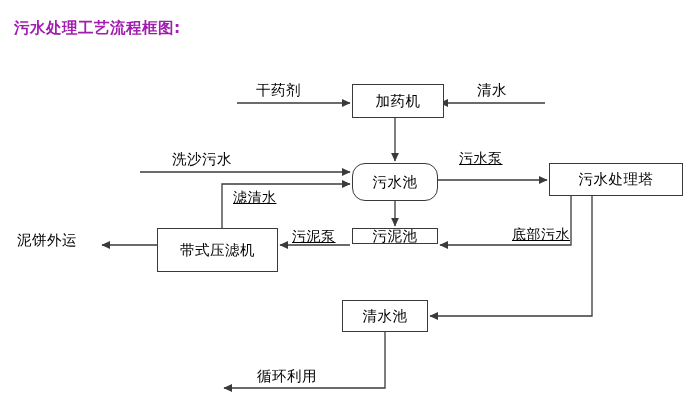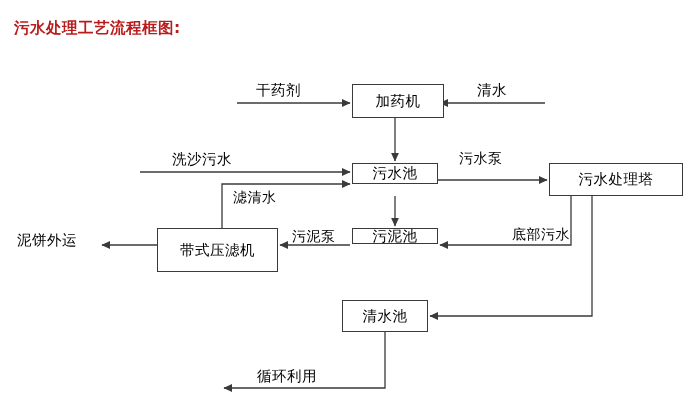--- a/index.html
+++ b/index.html
@@ -14,21 +14,21 @@
     background: #ffffff;
     overflow: hidden;
     font-family: "DejaVu Sans", "Liberation Sans", sans-serif;
   }
   #title {
     position: absolute;
     left: 14px;
     top: 18px;
     font-size: 15.5px;
     font-weight: bold;
-    color: #b91c1c;
+    color: #a21caf;
     letter-spacing: 0.5px;
     white-space: nowrap;
   }
   svg#wires {
     position: absolute;
     left: 0;
     top: 0;
     width: 700px;
     height: 420px;
   }
@@ -45,20 +45,21 @@
     white-space: nowrap;
     letter-spacing: 0.5px;
   }
   .edge-label {
     position: absolute;
     color: #000000;
     font-size: 14px;
     white-space: nowrap;
     letter-spacing: 0.5px;
     background: transparent;
+    text-decoration: underline;
   }
   .term-label {
     position: absolute;
     color: #000000;
     font-size: 14.5px;
     white-space: nowrap;
     letter-spacing: 0.5px;
   }
 </style>
 </head>
@@ -99,21 +100,21 @@
       <path d="M592,196 L592,316 L430,316" marker-end="url(#ah)"></path>
 
       <path d="M385,332 L385,388 L224,388" marker-end="url(#ah)"></path>
     </g>
   </svg>
 
   <div class="node" style="left:352px; top:84px; width:92px; height:34px;">
     <span>加药机</span>
   </div>
 
-  <div class="node" style="left:352px; top:163px; width:86px; height:21px;">
+  <div class="node" style="left:352px; top:163px; width:86px; height:38px;border-radius:13px;">
     <span>污水池</span>
   </div>
 
   <div class="node" style="left:549px; top:163px; width:134px; height:33px;">
     <span>污水处理塔</span>
   </div>
 
   <div class="node" style="left:157px; top:228px; width:121px; height:44px;text-align:right;">
     <span>带式压滤机</span>
   </div>

